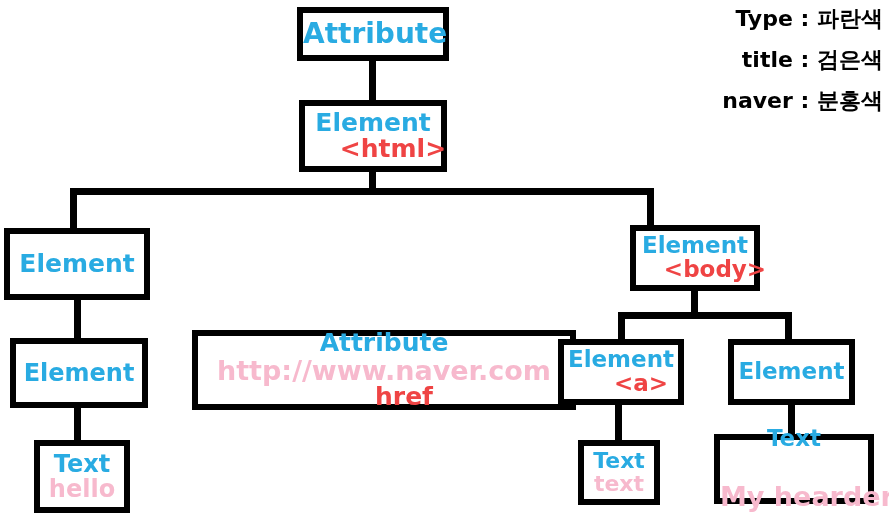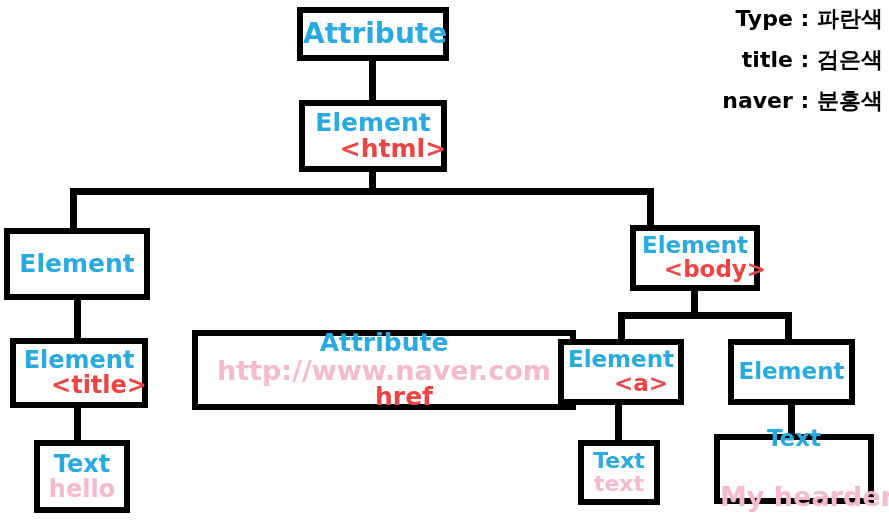--- a/index.html
+++ b/index.html
@@ -155,21 +155,20 @@
     <span class="ln type">Element</span>
   </div>
 
   <div class="node" id="node-body">
     <span class="ln type">Element</span>
     <span class="ln name">&lt;body&gt;</span>
   </div>
 
   <div class="node" id="node-title">
     <span class="ln type">Element</span>
-    <span class="ln name">&lt;title&gt;</span>
   </div>
 
   <div class="node" id="node-attribute">
     <span class="ln type">Attribute</span>
     <span class="ln value">http://www.naver.com</span>
     <span class="ln name">href</span>
   </div>
 
   <div class="node" id="node-a">
     <span class="ln type">Element</span>

